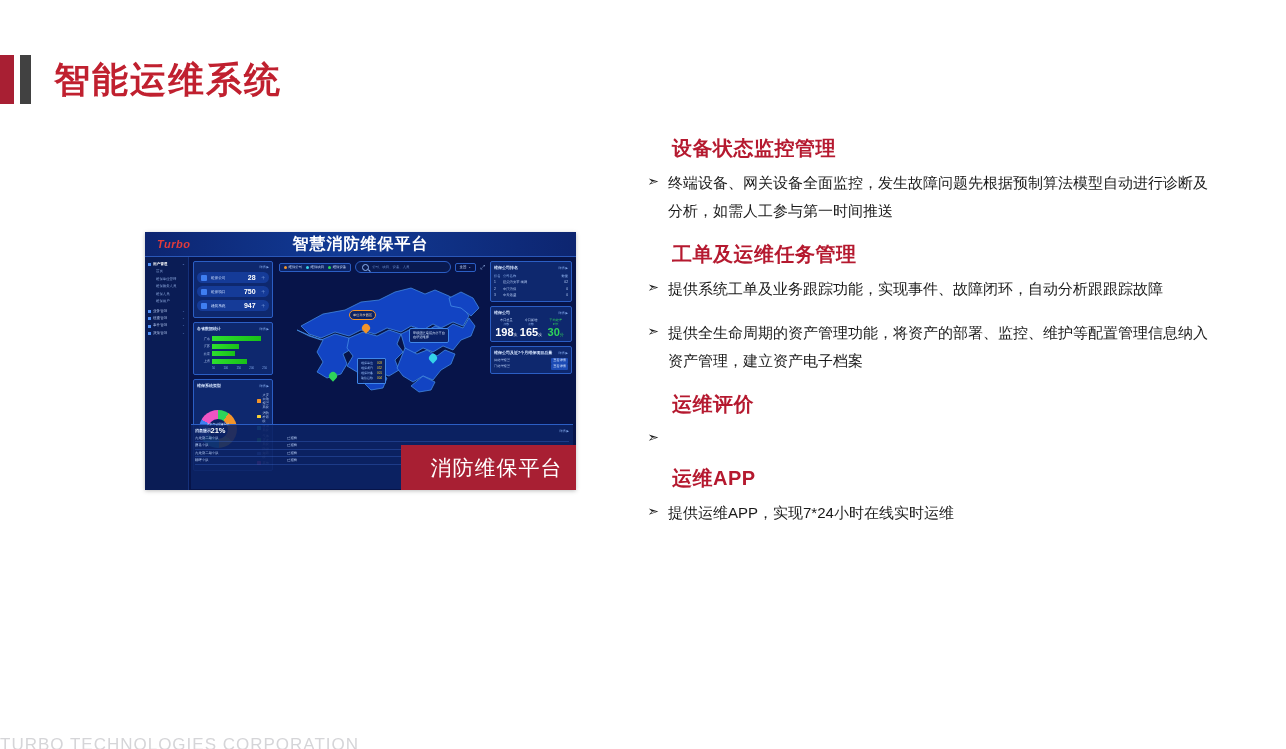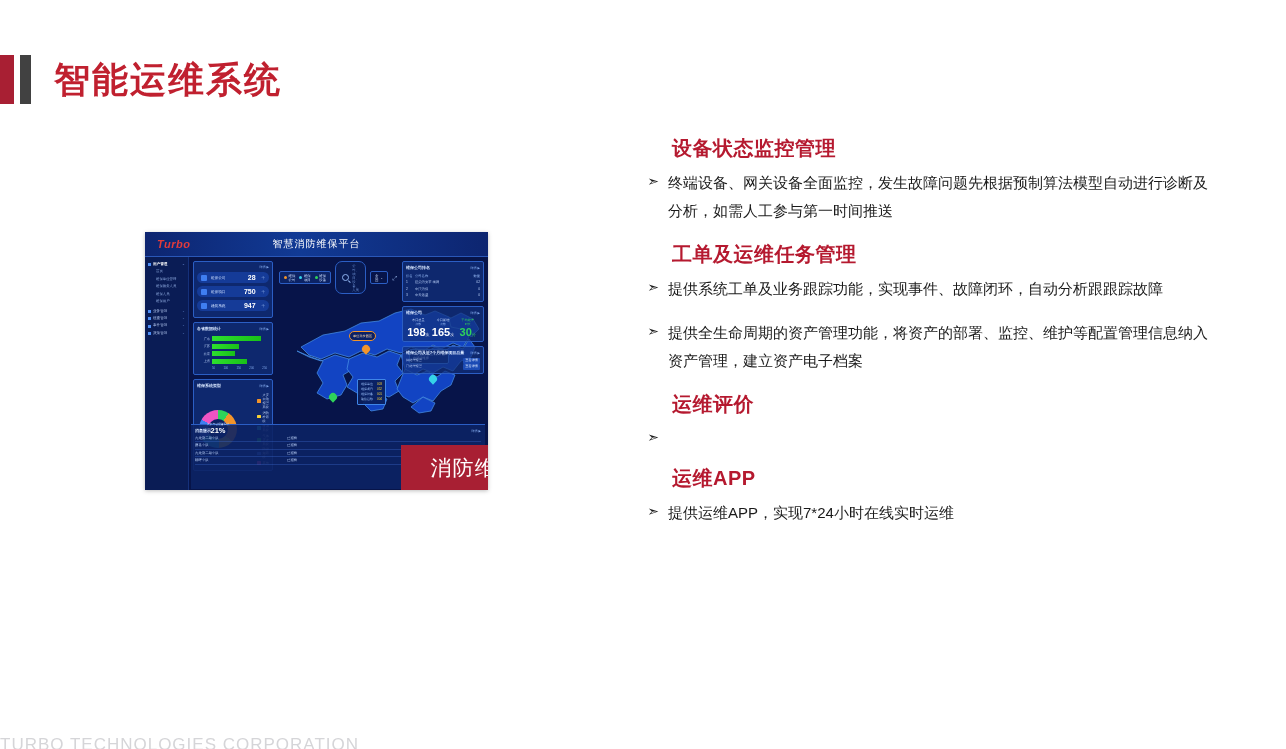--- a/index.html
+++ b/index.html
@@ -14,33 +14,33 @@
   .title-wrap{position:absolute;left:0;top:55px;display:flex;align-items:center;}
   .bar-red{width:14px;height:49px;background:#a81f33;}
   .bar-gray{width:11px;height:49px;background:#414141;margin-left:6px;}
   .slide-title{
     margin-left:23px;font-size:36px;font-weight:bold;color:#c0202f;
     letter-spacing:2px;line-height:1;
   }
 
   
   .shot{
-    position:absolute;left:145px;top:232px;width:343px;height:258px;
+    position:absolute;left:145px;top:232px;width:431px;height:258px;
     background:#fde047;overflow:hidden;
     box-shadow:0 1px 4px rgba(0,0,0,.25);
   }
   .shot-header{
     height:24px;background:linear-gradient(90deg,#0d2570 0%,#113a95 45%,#0d2570 100%);
     display:flex;align-items:center;position:relative;
     border-bottom:1px solid #2a57b8;
   }
   .shot-logo{color:#e23b3b;font-size:11px;font-weight:bold;font-style:italic;margin-left:12px;letter-spacing:.5px;}
   .shot-title{
     position:absolute;left:0;right:0;text-align:center;color:#ffffff;
-    font-size:10px;font-weight:normal;letter-spacing:1px;
+    font-size:16px;font-weight:bold;letter-spacing:1px;
   }
   .shot-body{display:flex;height:234px;position:relative;background:#071449;}
 
   
   .sb{width:43px;background:#0a1c55;border-right:1px solid #15307a;padding-top:4px;flex:none;}
   .sb-group{margin-bottom:2px;}
   .sb-item{display:flex;align-items:center;gap:2px;padding:1px 3px;color:#b9cdf5;font-size:3.6px;line-height:1.5;}
   .sb-item.active{color:#ffffff;font-weight:bold;}
   .sb-dot{width:3px;height:3px;background:#4d8ef7;flex:none;}
   .sb-chev{margin-left:auto;font-size:3.5px;color:#6c90d8;}

